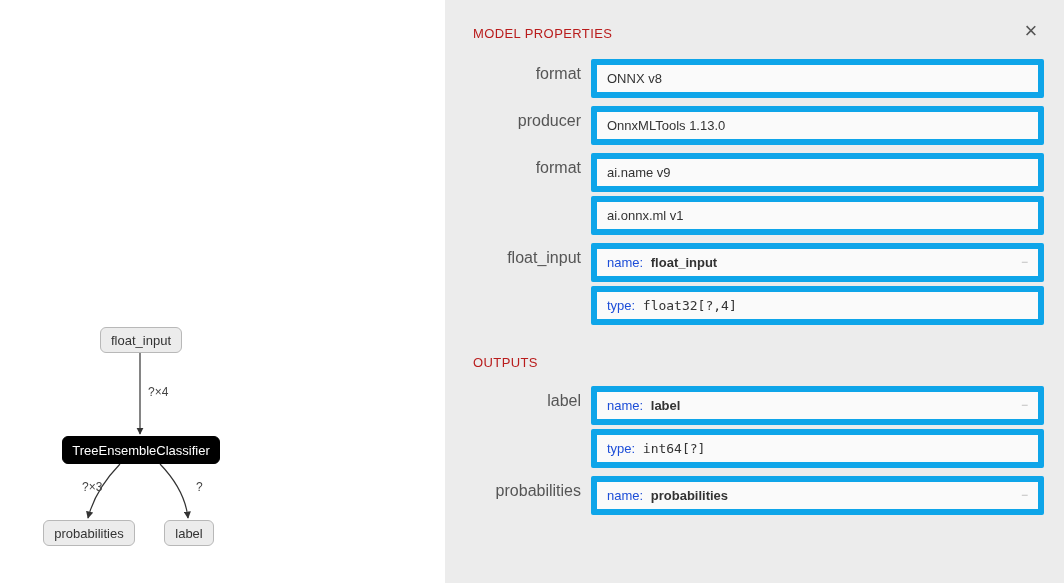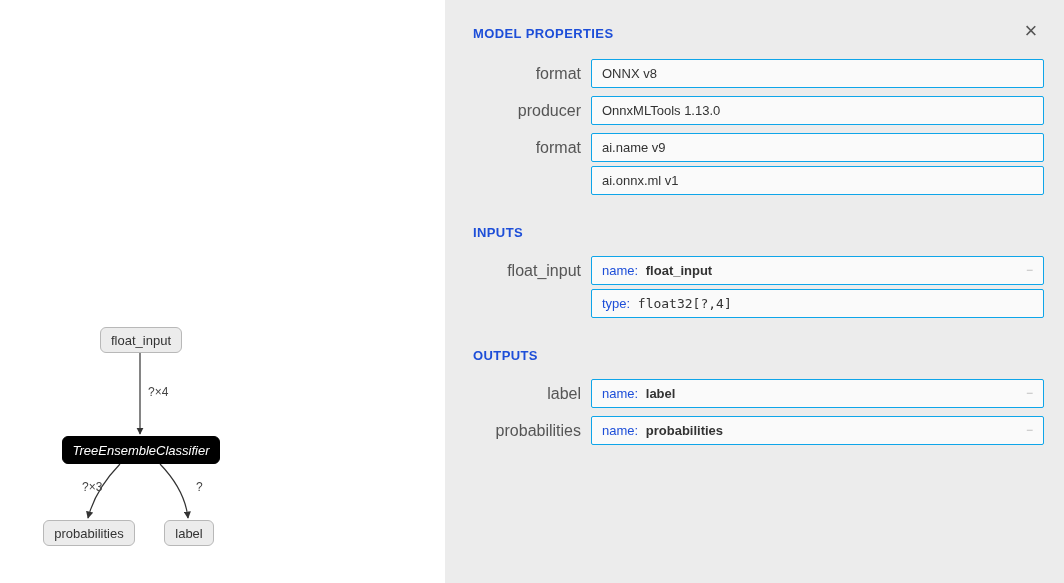--- a/index.html
+++ b/index.html
@@ -57,45 +57,45 @@
   }
   .close-x {
     position: absolute;
     top: 20px; right: 22px;
     width: 22px; height: 22px;
     font-size: 22px; line-height: 22px;
     color: #555;
     cursor: pointer; text-align: center;
   }
   .section-title {
-    font-weight: 700;
+    font-weight: 400;
     font-size: 13px;
     letter-spacing: 0.4px;
-    color: #1d4ed8;
+    color: #b91c1c;
     margin: 6px 0 18px 0;
   }
   .section-title.sub { margin-top: 26px; margin-bottom: 16px; }
 
   .row {
     display: flex;
     align-items: flex-start;
     margin-bottom: 4px;
   }
   .row-label {
     flex: 0 0 118px;
     text-align: right;
     font-size: 16px;
     color: #555;
     padding-top: 6px;
     padding-right: 10px;
   }
   .row-values { flex: 1; }
   .val-box {
     background: #fafafa;
-    border: 1px solid #0ea5e9;
+    border: 6px solid #0ea5e9;
     border-radius: 2px;
     padding: 6px 10px;
     font-size: 13px;
     color: #333;
     margin-bottom: 4px;
     position: relative;
   }
   .val-box .mono { font-family: "Consolas", monospace; }
   .val-box .bold { font-weight: 700; }
   .val-box .nlabel { color: #1d4ed8; margin-right: 4px; }
@@ -122,21 +122,21 @@
 
       <path d="M 120 464 Q 95 490 88 518" fill="none" stroke="#333" stroke-width="1.2" marker-end="url(#arrow)"></path>
 
       <path d="M 160 464 Q 185 490 188 518" fill="none" stroke="#333" stroke-width="1.2" marker-end="url(#arrow)"></path>
     </svg>
 
     <div class="g-node g-io" style="left:100px; top:327px; width:82px;">float_input</div>
 
     <div class="g-edge-label" style="left:148px; top:385px;">?×4</div>
 
-    <div class="g-node g-op" style="left:62px; top:436px; width:158px;font-style:italic;">TreeEnsembleClassifier</div>
+    <div class="g-node g-op" style="left:62px; top:436px; width:158px;">TreeEnsembleClassifier</div>
 
     <div class="g-edge-label" style="left:82px; top:480px;">?×3</div>
 
     <div class="g-edge-label" style="left:196px; top:480px;">?</div>
 
     <div class="g-node g-io" style="left:43px; top:520px; width:92px;">probabilities</div>
 
     <div class="g-node g-io" style="left:164px; top:520px; width:50px;">label</div>
   </div>
 
@@ -161,21 +161,20 @@
     </div>
 
     <div class="row">
       <div class="row-label">format</div>
       <div class="row-values">
         <div class="val-box">ai.name v9</div>
         <div class="val-box">ai.onnx.ml v1</div>
       </div>
     </div>
 
-    <div class="section-title sub">INPUTS</div>
 
     <div class="row">
       <div class="row-label">float_input</div>
       <div class="row-values">
         <div class="val-box">
           <span class="nlabel">name:</span>
           <span class="bold">float_input</span>
           <span class="dash">−</span>
         </div>
         <div class="val-box">
@@ -188,20 +187,24 @@
     <div class="section-title sub">OUTPUTS</div>
 
     <div class="row">
       <div class="row-label">label</div>
       <div class="row-values">
         <div class="val-box">
           <span class="nlabel">name:</span>
           <span class="bold">label</span>
           <span class="dash">−</span>
         </div>
+        <div class="val-box">
+          <span class="nlabel">type:</span>
+          <span class="mono">int64[?]</span>
+        </div>
       </div>
     </div>
 
     <div class="row">
       <div class="row-label">probabilities</div>
       <div class="row-values">
         <div class="val-box">
           <span class="nlabel">name:</span>
           <span class="bold">probabilities</span>
           <span class="dash">−</span>

